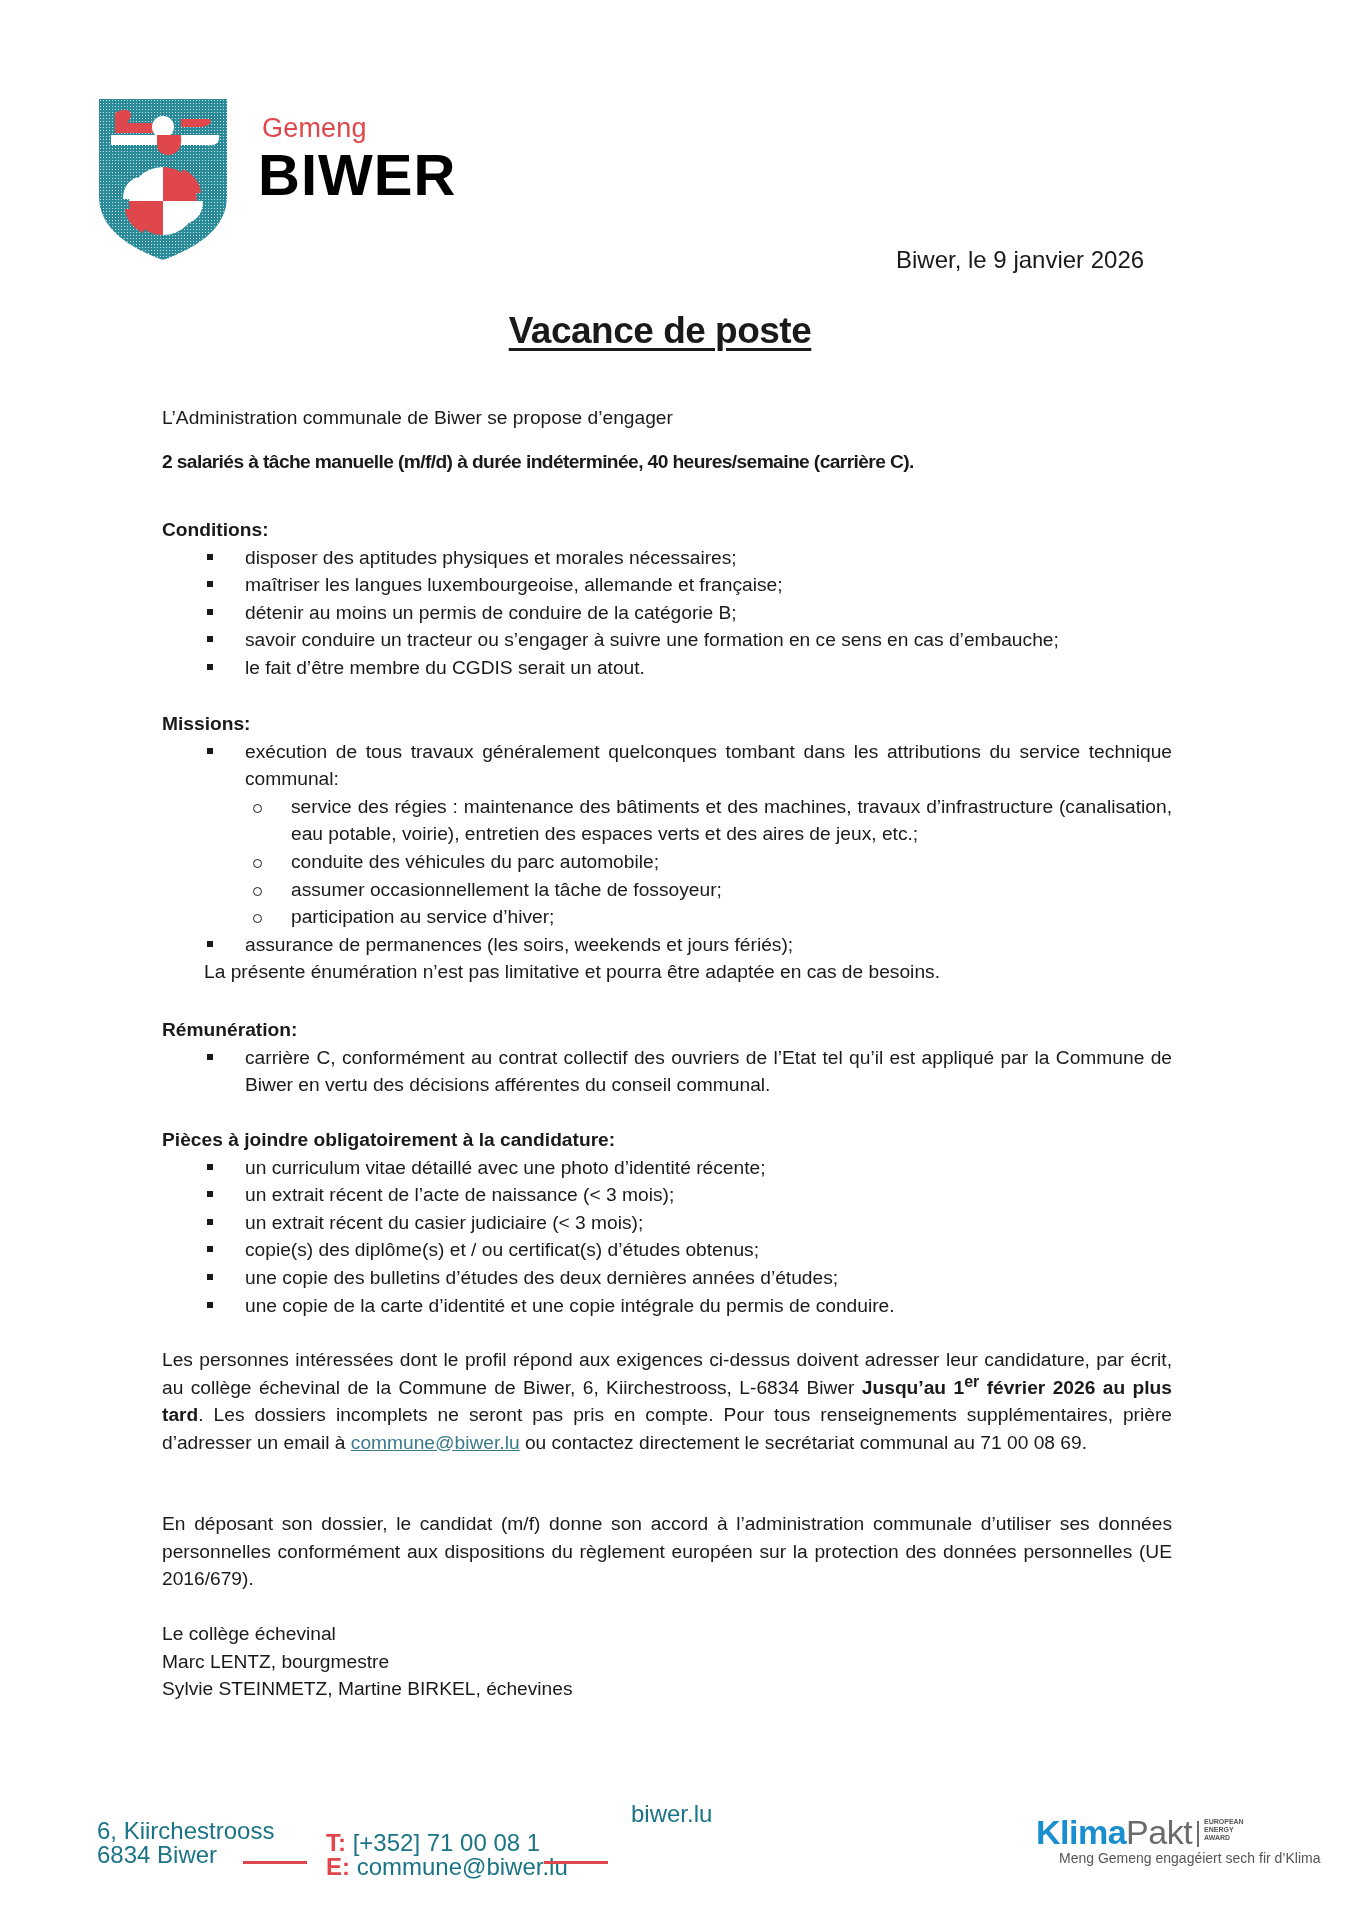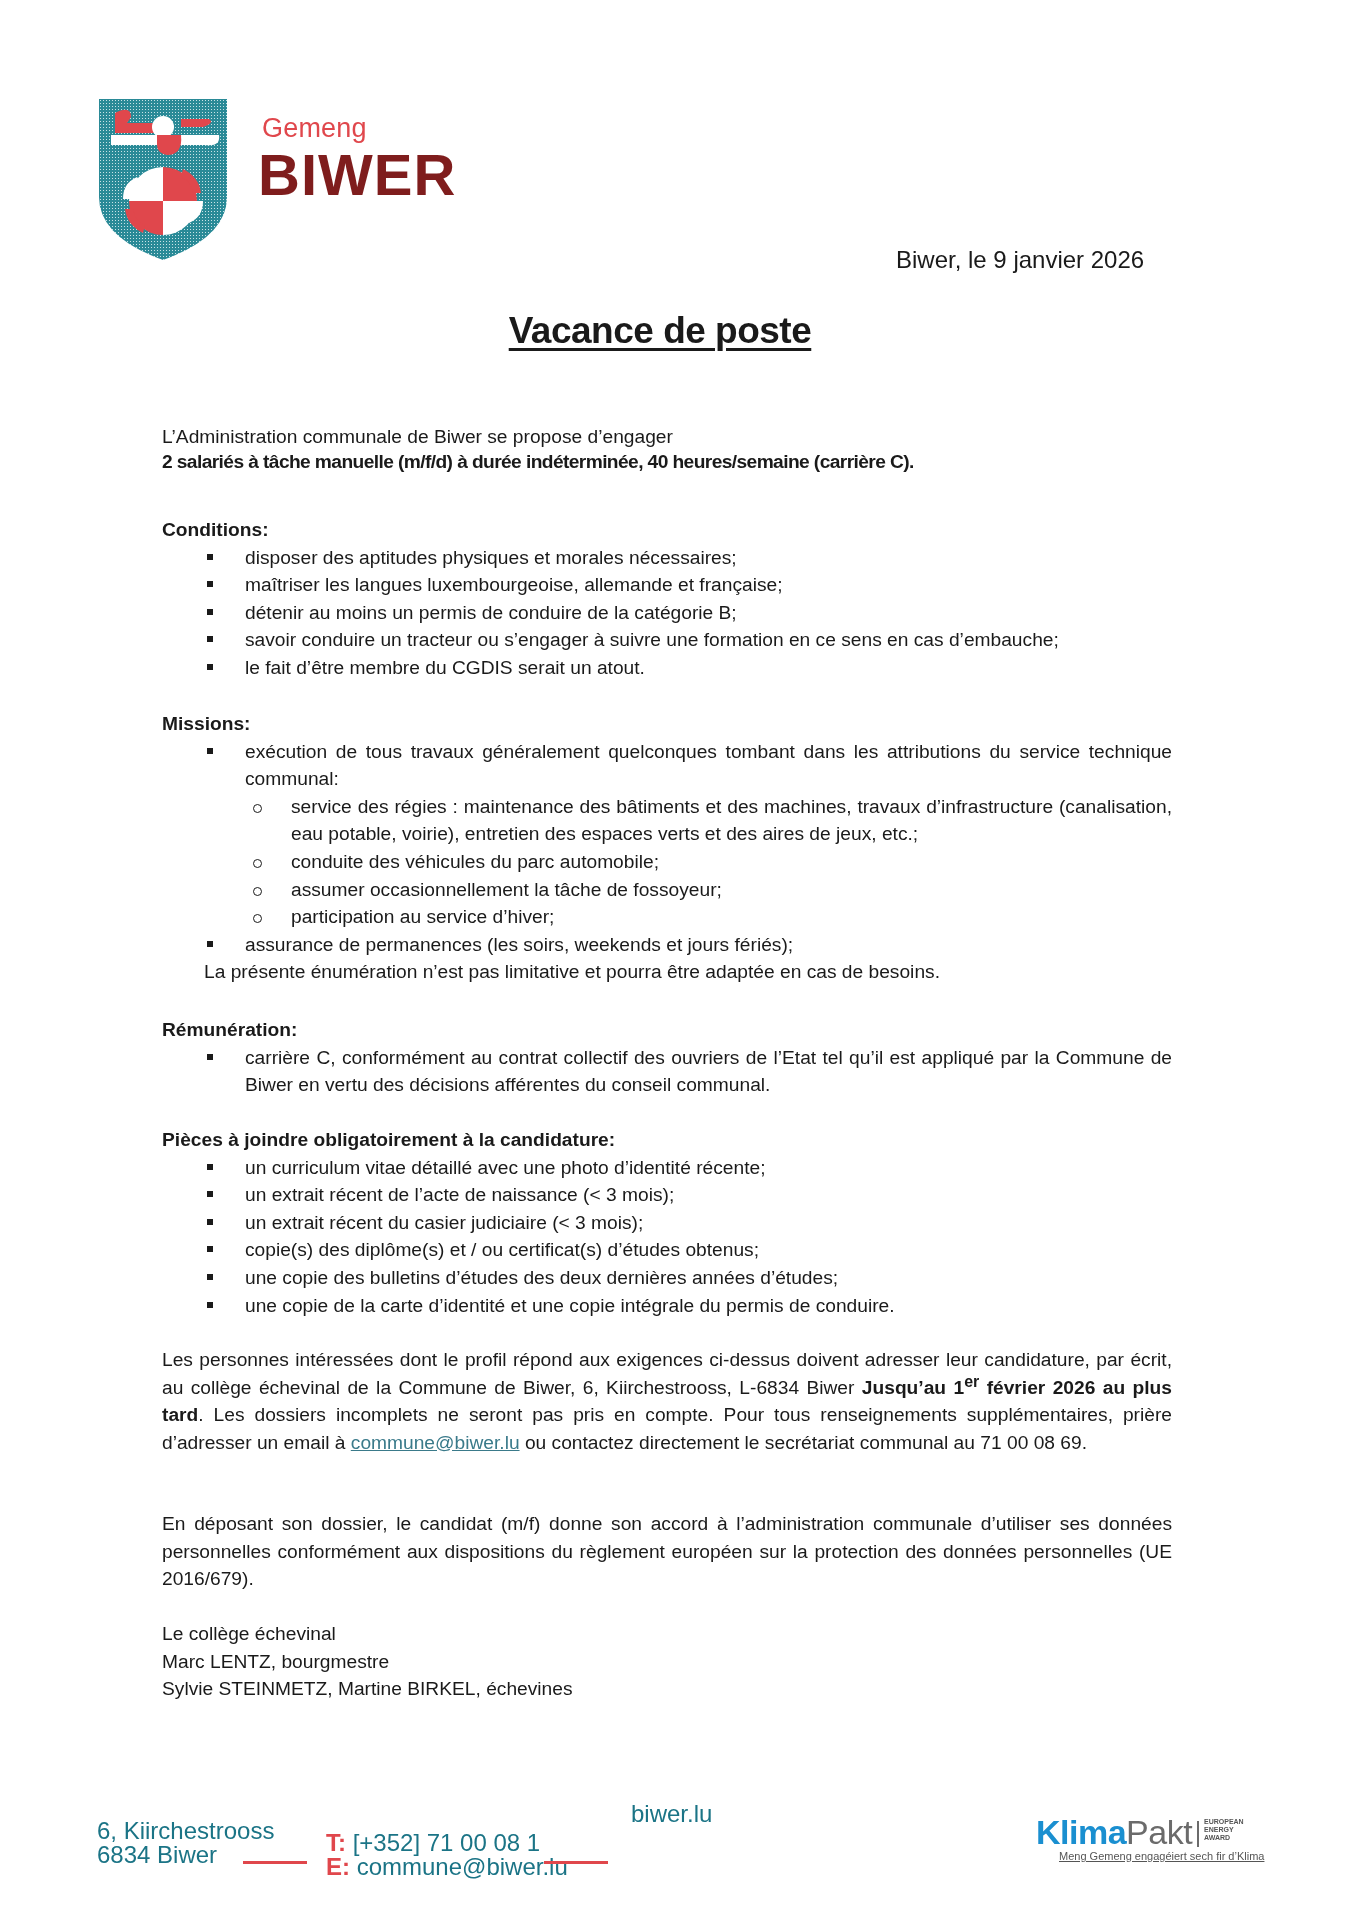--- a/index.html
+++ b/index.html
@@ -3,21 +3,21 @@
 <meta charset="utf-8">
 <style>
   html, body { margin:0; padding:0; background:#ffffff; }
   body { width:1358px; height:1920px; position:relative; overflow:hidden;
          font-family:"Liberation Sans", sans-serif; color:#1a1a1a; }
   .abs { position:absolute; }
 
   
   #logo-shield { left:97px; top:97px; width:132px; height:165px; }
   #logo-gemeng { left:262px; top:113px; font-size:27px; color:#e0474c; letter-spacing:0.2px; }
-  #logo-biwer { left:258px; top:146px; font-size:58px; font-weight:bold; color:#7f1d1d; letter-spacing:1px; line-height:1; }
+  #logo-biwer { left:258px; top:146px; font-size:58px; font-weight:bold; color:#000000; letter-spacing:1px; line-height:1; }
 
   #date-line { left:896px; top:246px; font-size:24px; color:#1a1a1a; }
 
   #title { left:0; width:1320px; top:310px; text-align:center; font-size:37px; font-weight:bold;
            text-decoration:underline; text-decoration-thickness:3px; text-underline-offset:5px; letter-spacing:-0.5px; }
 
   .content { left:162px; width:1010px; font-size:19.2px; line-height:27.6px; }
   p { margin:0; }
   .bold { font-weight:bold; }
   .heading { font-weight:bold; margin:0; }
@@ -35,21 +35,21 @@
 
   
   .foot { font-size:24px; color:#1b7486; line-height:24px; }
   .foot-red { color:#e0474c; font-weight:bold; }
   .foot-line { height:3px; background:#e0474c; }
   #klima-word { left:1036px; top:1815px; font-size:34px; line-height:1; letter-spacing:-0.5px; }
   #klima-k { color:#1a8fd0; font-weight:bold; }
   #klima-p { color:#6b6b6b; }
   #klima-bar { left:1197px; top:1821px; width:2px; height:26px; background:#6b6b6b; }
   #klima-eea { left:1204px; top:1818px; font-size:7px; line-height:8px; font-weight:bold; color:#555; }
-  #klima-tag { left:1059px; top:1850px; font-size:11px; color:#555;text-decoration:underline; }
+  #klima-tag { left:1059px; top:1850px; font-size:14px; color:#555; }
 </style>
 </head>
 <body>
 
 <svg id="logo-shield" class="abs" viewBox="0 0 132 165">
   <defs>
     <pattern id="grid" width="3" height="3" patternUnits="userSpaceOnUse">
       <rect width="3" height="3" fill="#2a8a97"></rect>
       <rect x="0" y="0" width="1" height="1" fill="#c9e3e6"></rect>
     </pattern>
@@ -71,21 +71,21 @@
   <path d="M86 72 Q102 80 104 96 L96 96 Q94 84 84 80 Z" fill="#e0474c"></path>
   <path d="M46 136 Q30 128 28 112 L36 112 Q38 124 48 128 Z" fill="#e0474c"></path>
 </svg>
 <div id="logo-gemeng" class="abs">Gemeng</div>
 <div id="logo-biwer" class="abs">BIWER</div>
 
 <div id="date-line" class="abs">Biwer, le 9 janvier 2026</div>
 
 <div id="title" class="abs"><span>Vacance de poste</span></div>
 
-<div class="abs content" style="top:423px;">
+<div class="abs content" style="top:404px;">
   <p>L’Administration communale de Biwer se propose d’engager</p>
 </div>
 <div class="abs content" style="top:448px;">
   <p class="bold" style="letter-spacing:-0.6px;">2 salariés à tâche manuelle (m/f/d) à durée indéterminée, 40 heures/semaine (carrière C).</p>
 </div>
 
 <div class="abs content" style="top:516px;">
   <p class="heading">Conditions:</p>
   <ul class="sq">
     <li>disposer des aptitudes physiques et morales nécessaires;</li>

